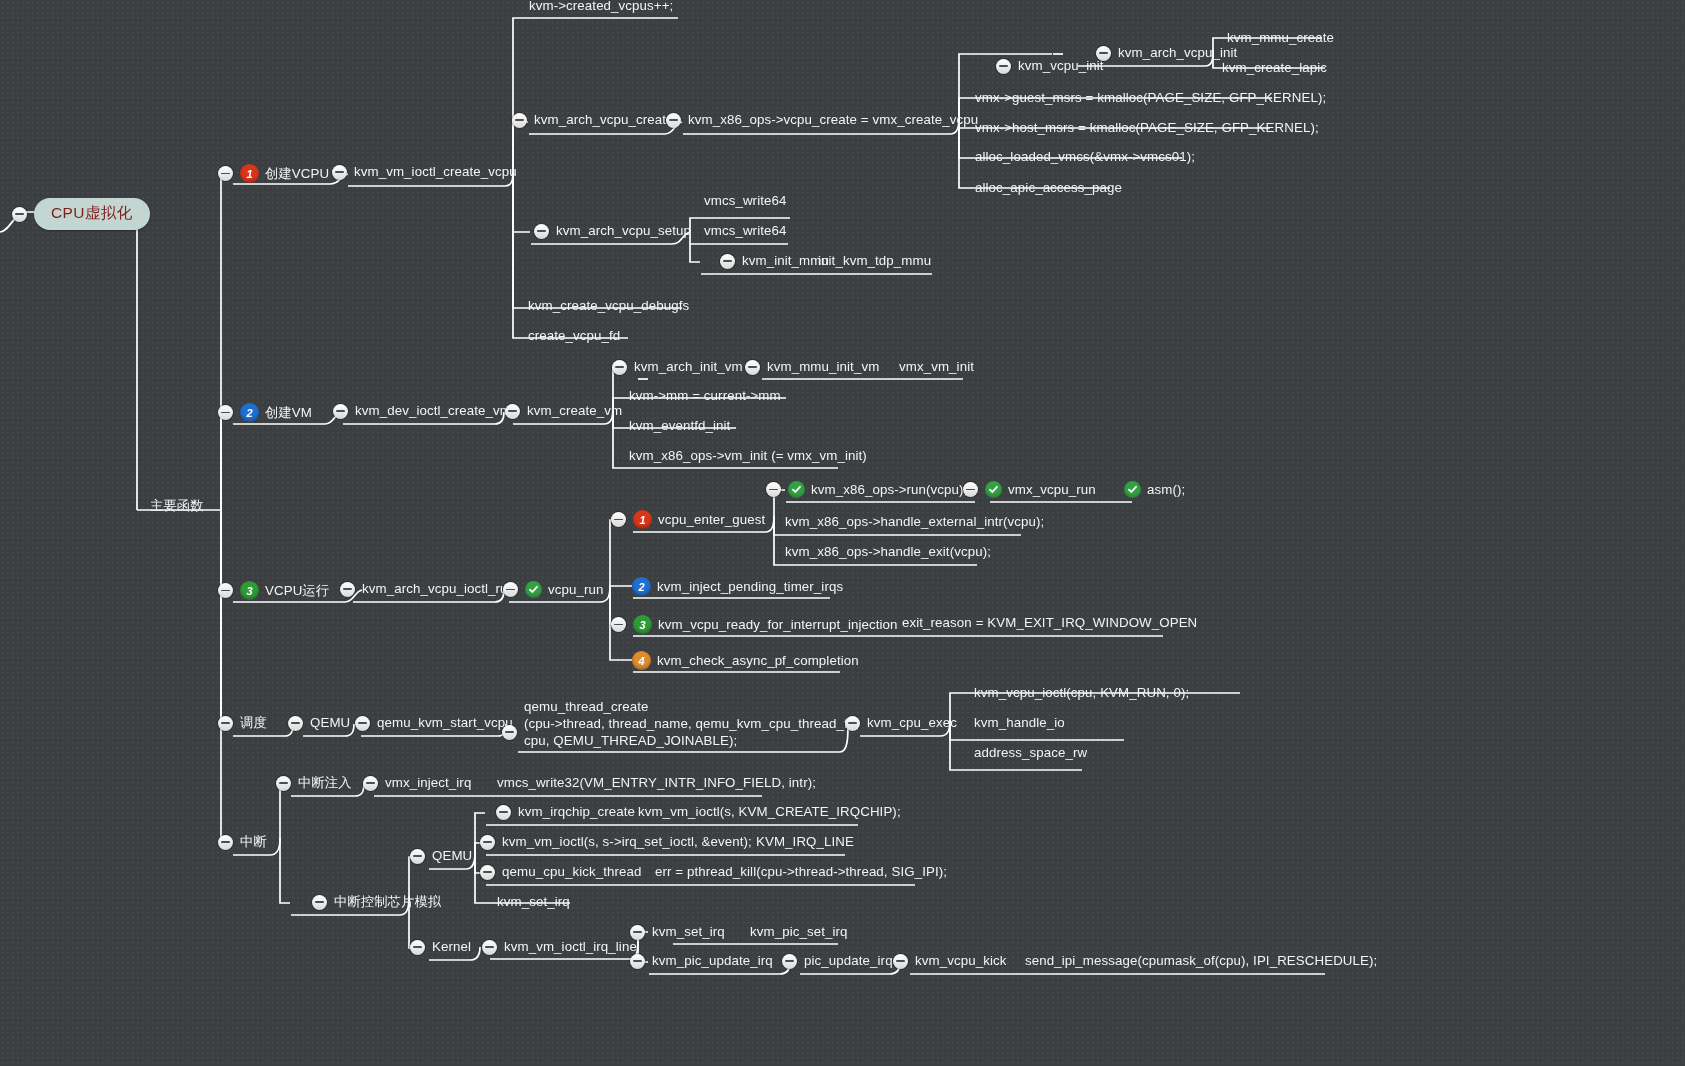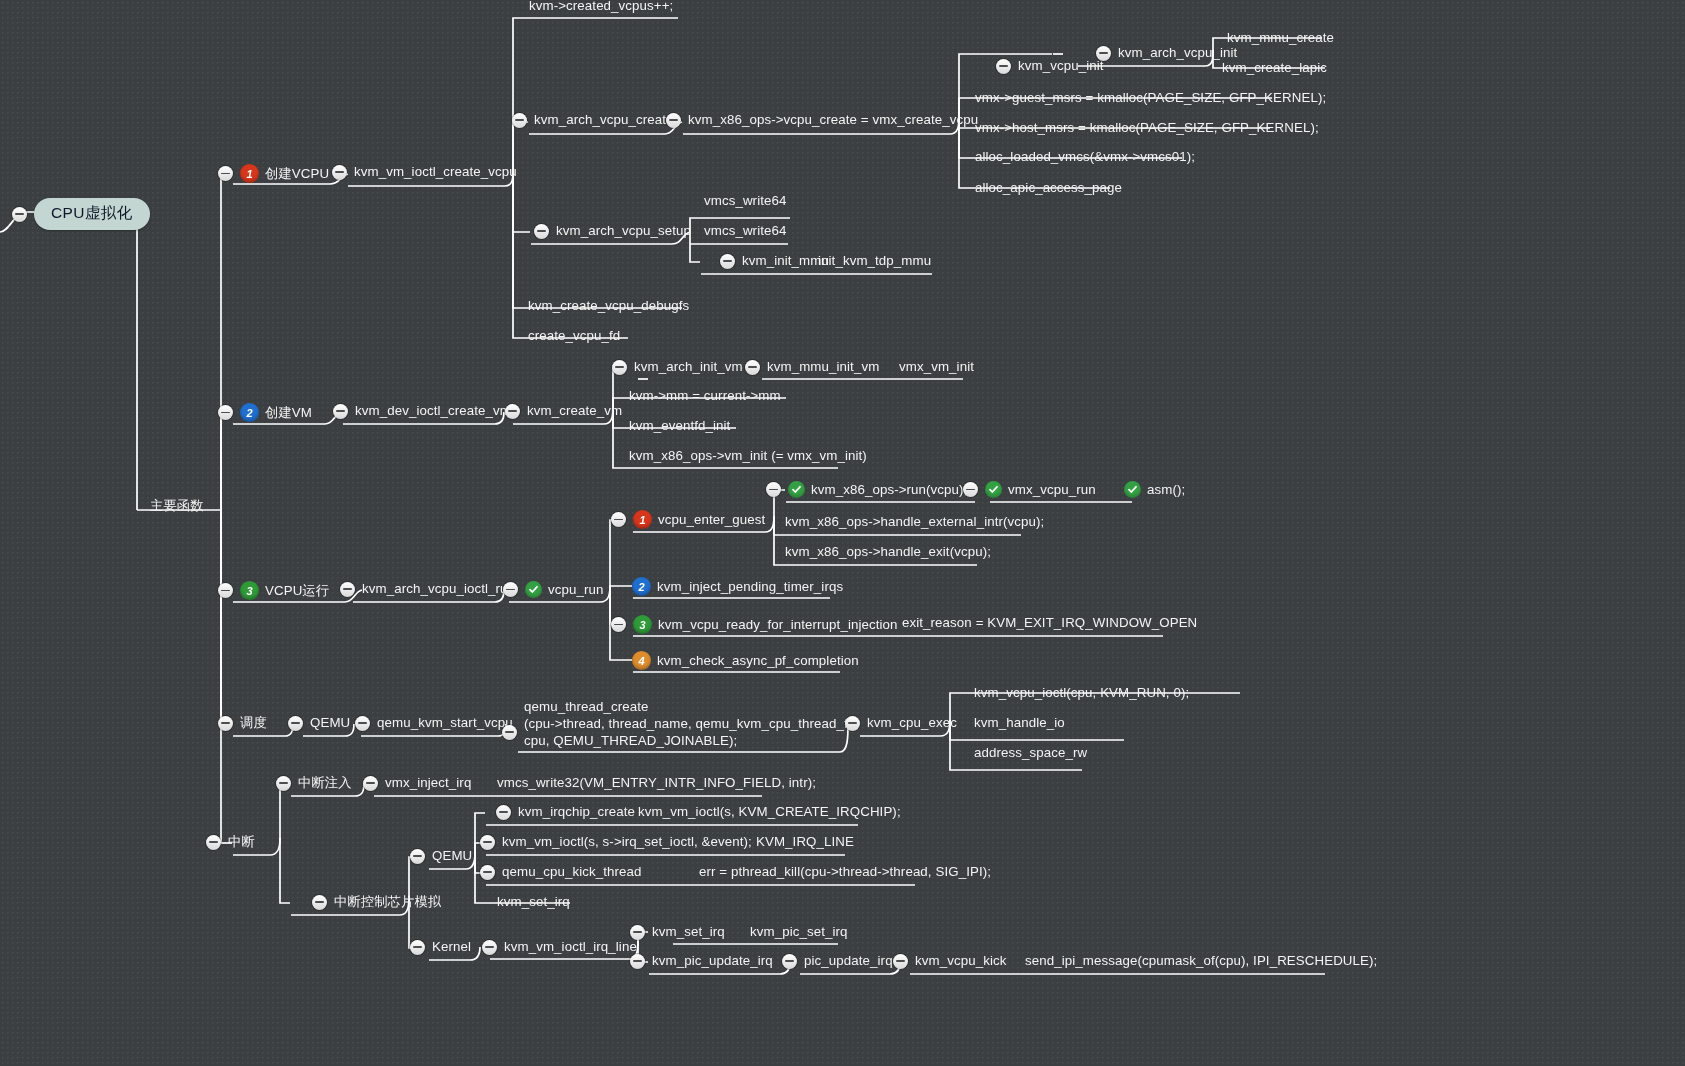--- a/index.html
+++ b/index.html
@@ -56,21 +56,21 @@
     display:flex;align-items:center;justify-content:center;
     box-shadow:inset 0 -2px 3px rgba(0,0,0,0.2);
   }
   .chk svg{display:block;}
 
   
   #root-node{
     position:absolute;display:flex;align-items:center;
   }
   #root-node .pill{
-    background:#c3d6d1;color:#0f172a;
+    background:#c3d6d1;color:#7f1d1d;
     border-radius:16px;padding:5px 17px 6px 17px;
     font-size:15.5px;letter-spacing:0.4px;
     box-shadow:0 1px 2px rgba(0,0,0,0.3);
   }
 </style>
 </head>
 <body>
 
 <div id="canvas">
 
@@ -399,21 +399,21 @@
   <div class="node" style="left:974px;top:685px;">
     <span class="lbl">kvm_vcpu_ioctl(cpu, KVM_RUN, 0);</span>
   </div>
   <div class="node" style="left:974px;top:715px;">
     <span class="lbl">kvm_handle_io</span>
   </div>
   <div class="node" style="left:974px;top:745px;">
     <span class="lbl">address_space_rw</span>
   </div>
 
-  <div class="node" style="left:206px;top:834px;">
+  <div class="node" style="left:218px;top:834px;">
     <span class="tgl"></span>
     <span class="lbl">中断</span>
   </div>
   <div class="node" style="left:276px;top:775px;">
     <span class="tgl"></span>
     <span class="lbl">中断注入</span>
   </div>
   <div class="node" style="left:363px;top:775px;">
     <span class="tgl"></span>
     <span class="lbl">vmx_inject_irq</span>
@@ -441,21 +441,21 @@
     <span class="tgl"></span>
     <span class="lbl">kvm_vm_ioctl(s, s-&gt;irq_set_ioctl, &amp;event);</span>
   </div>
   <div class="node" style="left:756px;top:834px;">
     <span class="lbl">KVM_IRQ_LINE</span>
   </div>
   <div class="node" style="left:480px;top:864px;">
     <span class="tgl"></span>
     <span class="lbl">qemu_cpu_kick_thread</span>
   </div>
-  <div class="node" style="left:655px;top:864px;margin-left:44px;">
+  <div class="node" style="left:655px;top:864px;">
     <span class="lbl">err = pthread_kill(cpu-&gt;thread-&gt;thread, SIG_IPI);</span>
   </div>
   <div class="node" style="left:497px;top:894px;">
     <span class="lbl">kvm_set_irq</span>
   </div>
 
   <div class="node" style="left:410px;top:939px;">
     <span class="tgl"></span>
     <span class="lbl">Kernel</span>
   </div>

